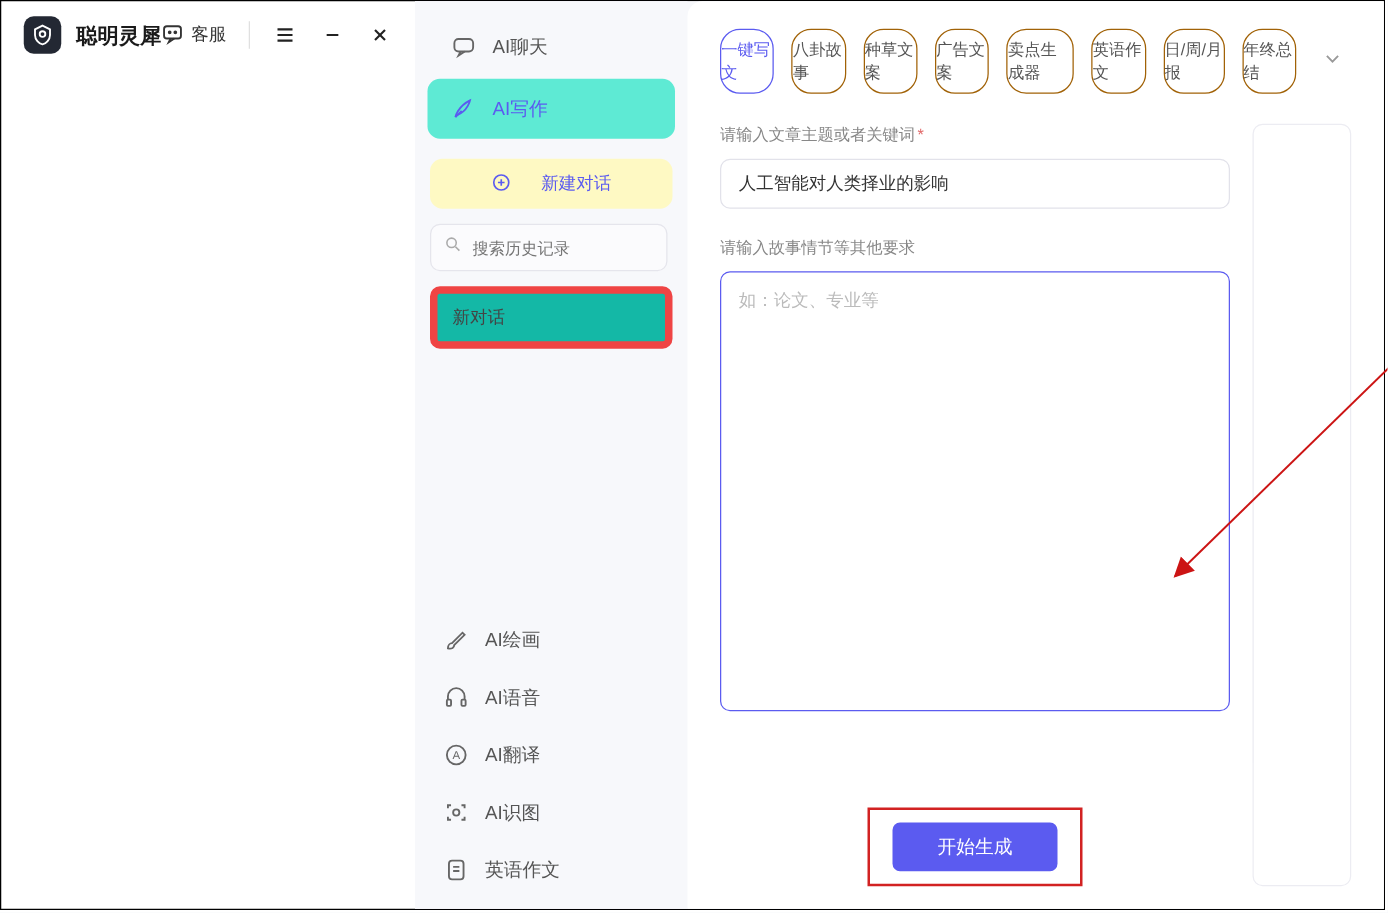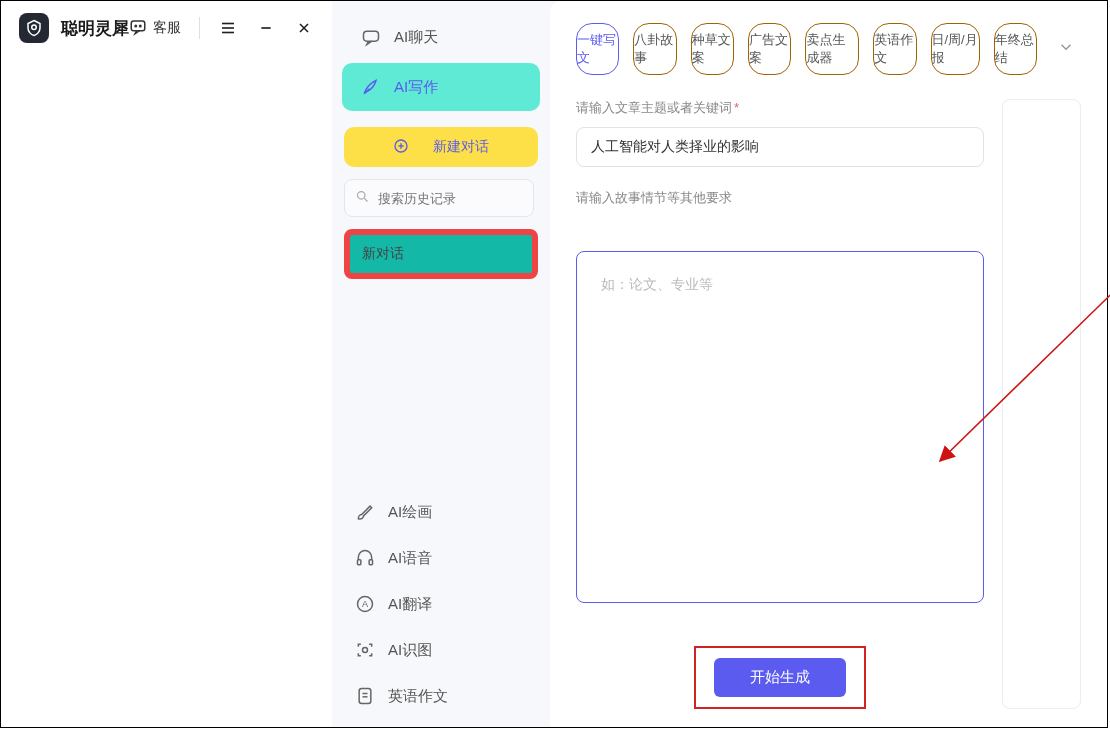--- a/index.html
+++ b/index.html
@@ -11,42 +11,42 @@
   .app-title { font-size: 17px; font-weight: 600; color: #1a1a1a; }
   .titlebar-right { margin-left: auto; display: flex; align-items: center; gap: 18px; }
   .cs-btn { display: flex; align-items: center; gap: 6px; font-size: 14px; color: #333; cursor: pointer; justify-content: center; }
   .divider-v { width: 1px; height: 22px; background: #e0e0e0; }
   .win-btn { width: 20px; height: 20px; display: flex; align-items: center; justify-content: center; cursor: pointer; color: #222; }
   .body { flex: 1; display: flex; min-height: 0; background: #f7f8fb; }
   .sidebar { width: 218px; background: #f7f8fb; display: flex; flex-direction: column; padding-top: 12px; }
   .side-item { height: 48px; display: flex; align-items: center; gap: 12px; padding: 0 18px; margin: 0 10px 2px 10px; border-radius: 10px; color: #555; font-size: 15px; cursor: pointer; }
   .side-item.active { background: #5eead4; color: #5b5bf0; font-weight: 500; }
   .side-item .icon { width: 22px; display: flex; align-items: center; justify-content: center; }
-  .new-chat-btn { margin: 14px 12px 12px 12px; height: 40px; border-radius: 10px; background: #fde047; color: #5b5bf0; font-size: 14px; display: flex; align-items: center; justify-content: center; gap: 24px; cursor: pointer; }
+  .new-chat-btn { margin: 14px 12px 12px 12px; height: 40px; border-radius: 10px; background: #fef9c3; color: #5b5bf0; font-size: 14px; display: flex; align-items: center; justify-content: center; gap: 24px; cursor: pointer; }
   .search-box { margin: 0 16px 12px 12px; height: 38px; border: 1px solid #e5e5ec; border-radius: 8px; background: #fbfbfd; display: flex; align-items: center; padding: 0 10px; gap: 8px; color: #aaa; }
   .search-box input { border: none; outline: none; background: transparent; flex: 1; font-size: 13px; color: #555; }
   .sess-item { margin: 0 12px 10px 12px; padding: 10px 12px; background: #14b8a6; border: 6px solid #ef4444; border-radius: 8px; font-size: 14px; color: #444; cursor: pointer; }
   .side-flex { flex: 1; }
   .bottom-list { padding-bottom: 8px; }
   .bottom-item { height: 46px; display: flex; align-items: center; gap: 12px; padding: 0 22px; font-size: 15px; color: #555; cursor: pointer; }
   .bottom-item .icon { width: 22px; display: flex; align-items: center; justify-content: center; color:#555; }
   .main { flex: 1; background: #fff; display: flex; flex-direction: column; padding: 22px 26px 18px 26px; position: relative; border-top-left-radius: 12px;}
   .tab-row { display: flex; align-items: center; gap: 14px; }
   .tab-pill { border: 1px solid #a16207; border-radius: 16px; padding: 7px 0; font-size: 13px; color: #555; cursor: pointer; background: #fff; }
   .tab-pill.active { border-color: #5b5bf0; color: #5b5bf0; }
   .tab-expand { margin-left: auto; color: #999; cursor: pointer; padding: 6px; }
   .columns { display: flex; gap: 18px; margin-top: 24px; flex: 1; min-height: 0; }
   .left-col { width: 408px; display: flex; flex-direction: column; }
   .right-col { flex: 1; border: 1px solid #ececf2; border-radius: 8px; background: #fff; }
   .field-label { font-size: 13px; color: #888; margin-bottom: 10px; }
   .req-star { color: #e06666; margin-left: 2px; }
   .text-input { width: 100%; border: 1px solid #e2e2ea; border-radius: 8px; padding: 11px 14px; font-size: 14px; color: #333; outline: none; }
   .gap { height: 22px; }
   .textarea-wrap { flex: 1; }
-  .text-area { width: 100%; height: 352px; border: 1px solid #5b5bf0; border-radius: 8px; padding: 24px; font-size: 14px; color: #333; outline: none; resize: none; font-family: inherit; margin-top: 34px; }
+  .text-area { width: 100%; height: 352px; border: 1px solid #5b5bf0; border-radius: 8px; padding: 14px; font-size: 14px; color: #333; outline: none; resize: none; font-family: inherit; }
   .text-area::placeholder { color: #bbb; }
   .gen-wrap { margin-top: 38px; display: flex; justify-content: center; }
   .gen-outline { border: 2px solid #d22222; padding: 10px 18px; }
   .gen-btn { background: #5b5bf0; color: #fff; border: none; border-radius: 6px; font-size: 15px; padding: 10px 36px; cursor: pointer; }
   .annot-arrow { position: absolute; pointer-events: none; }
 </style>
 </head>
 <body>
 
 <div class="window">

